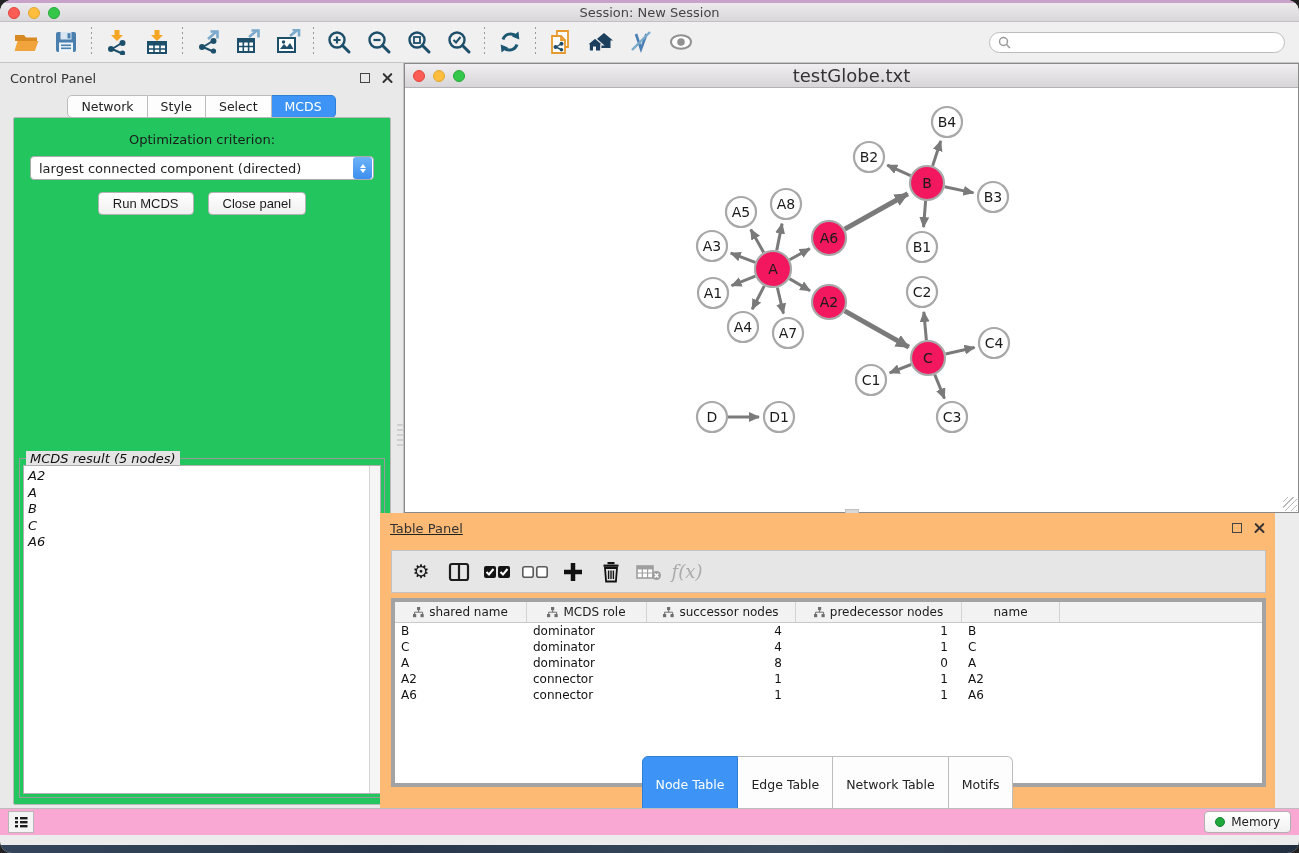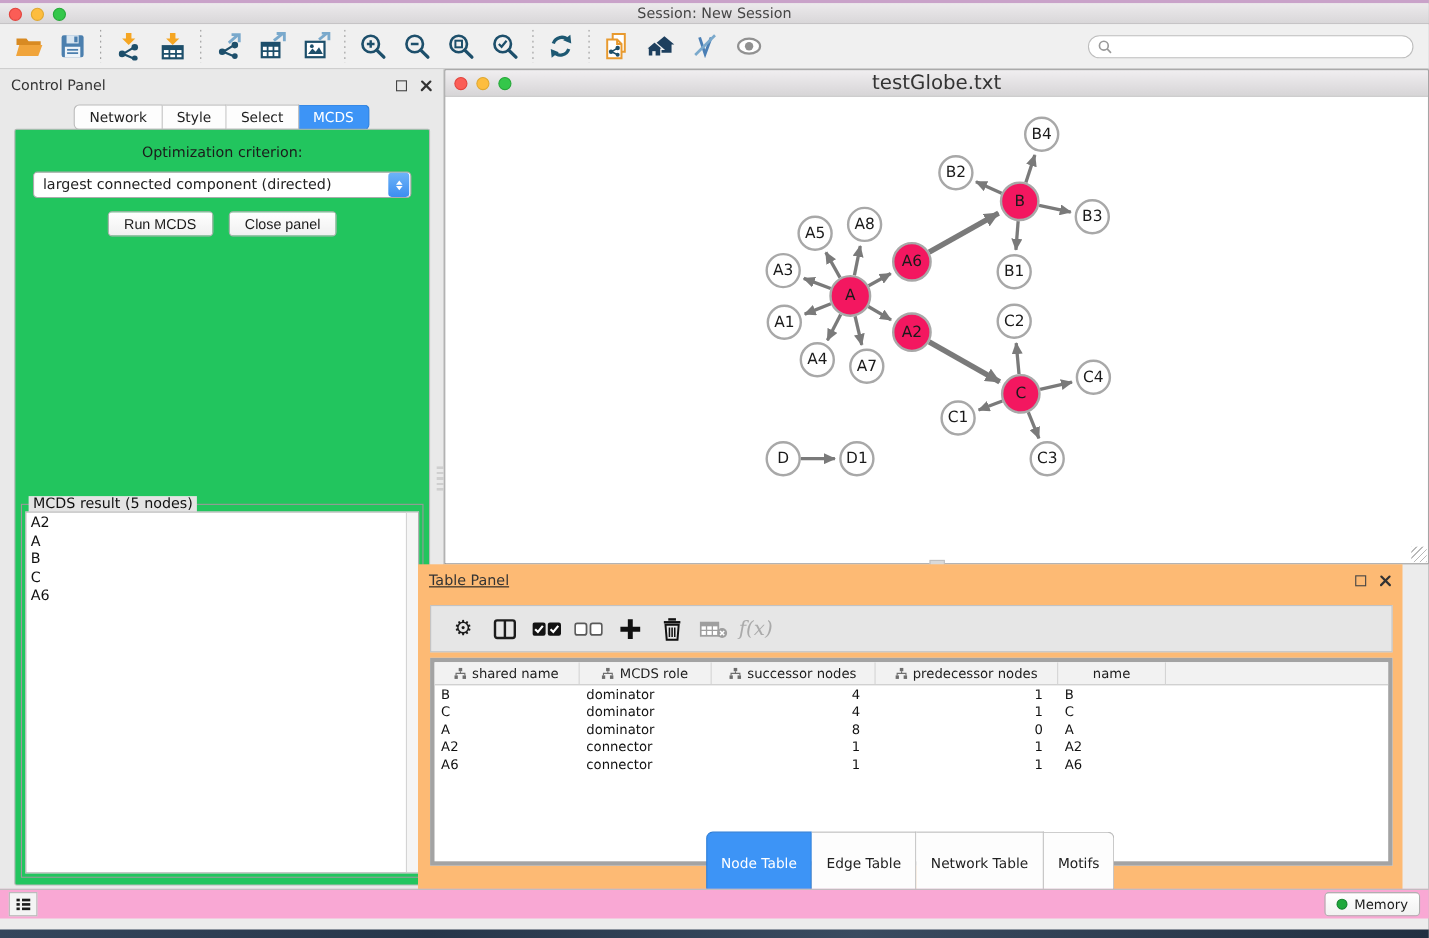--- a/index.html
+++ b/index.html
@@ -1,18 +1,18 @@
 <!DOCTYPE html>
 <html><head>
 <meta charset="utf-8">
 <style>
   html,body{margin:0;padding:0;background:#222;}
   *{box-sizing:border-box;}
   #app{position:relative;width:1299px;height:853px;font-family:"DejaVu Sans","Liberation Sans",sans-serif;
-       background:#ececec;overflow:hidden;font-size:13px;color:#222;}
+       background:#ececec;overflow:hidden;font-size:13px;color:#222;border-radius:12px;}
   
   .top-strip{position:absolute;left:0;top:0;width:1299px;height:3px;background:#c9a2c9;}
   .titlebar{position:absolute;left:0;top:3px;width:1299px;height:19px;
     background:linear-gradient(#eceaec,#d9d7d9);border-bottom:1px solid #c2c0c2;
     display:flex;align-items:center;justify-content:center;font-size:13px;color:#454545;}
   .lights{position:absolute;left:8px;top:4px;display:flex;gap:8px;}
   .light{width:12px;height:12px;border-radius:50%;}
   .light.red{background:#fb5d56;border:1px solid #e2443e;}
   .light.yellow{background:#fdbd3e;border:1px solid #e0a831;}
   .light.green{background:#34c74a;border:1px solid #27a83a;}
@@ -52,21 +52,21 @@
     display:flex;align-items:center;cursor:pointer;}
   .select .sel-text{flex:1;padding:0 8px;font-size:13px;white-space:nowrap;overflow:hidden;}
   .sel-arrows{width:19px;height:22px;margin:0 1px;border-radius:3px;
     background:linear-gradient(#6db3f8,#3d8ef0);display:flex;flex-direction:column;align-items:center;justify-content:center;gap:1px;}
   .sel-arrows i{width:0;height:0;border-left:3.5px solid transparent;border-right:3.5px solid transparent;}
   .sel-arrows .up{border-bottom:4px solid #fff;} .sel-arrows .down{border-top:4px solid #fff;}
   .btn-row{display:flex;justify-content:center;gap:14px;margin-top:12px;}
   .mac-btn{padding:3px 14px;font-size:13px;background:linear-gradient(#ffffff,#f0f0f0);
     border:1px solid #b3b3b3;border-radius:4px;color:#1b1b1b;cursor:pointer;}
   
-  .result-group{position:absolute;left:5px;top:340px;width:366px;height:340px;border:1px solid #9a9a9a;}
+  .result-group{position:absolute;left:5px;top:340px;width:366px;height:340px;border:1px solid #9a9a9a;font-style:italic;}
   .result-title{position:absolute;left:6px;top:-8px;background:#e4e4e4;padding:0 4px;font-size:13px;color:#111;}
   .result-list{position:absolute;left:3px;top:6px;right:3px;bottom:3px;background:#fff;border:1px solid #b0b0b0;
     overflow:hidden;display:flex;}
   .result-items{flex:1;padding:2px 4px;font-size:13px;line-height:16.5px;color:#111;}
   .vscroll{width:11px;background:#f5f5f5;border-left:1px solid #d4d4d4;}
   
   .net-window{position:absolute;left:404px;top:63px;width:895px;height:450px;background:#fff;
     border:1px solid #8a8a8a;}
   .net-titlebar{height:24px;background:linear-gradient(#f0eef0,#d7d5d7);border-bottom:1px solid #b4b2b4;
     display:flex;align-items:center;justify-content:center;position:relative;font-size:18px;color:#333;}

